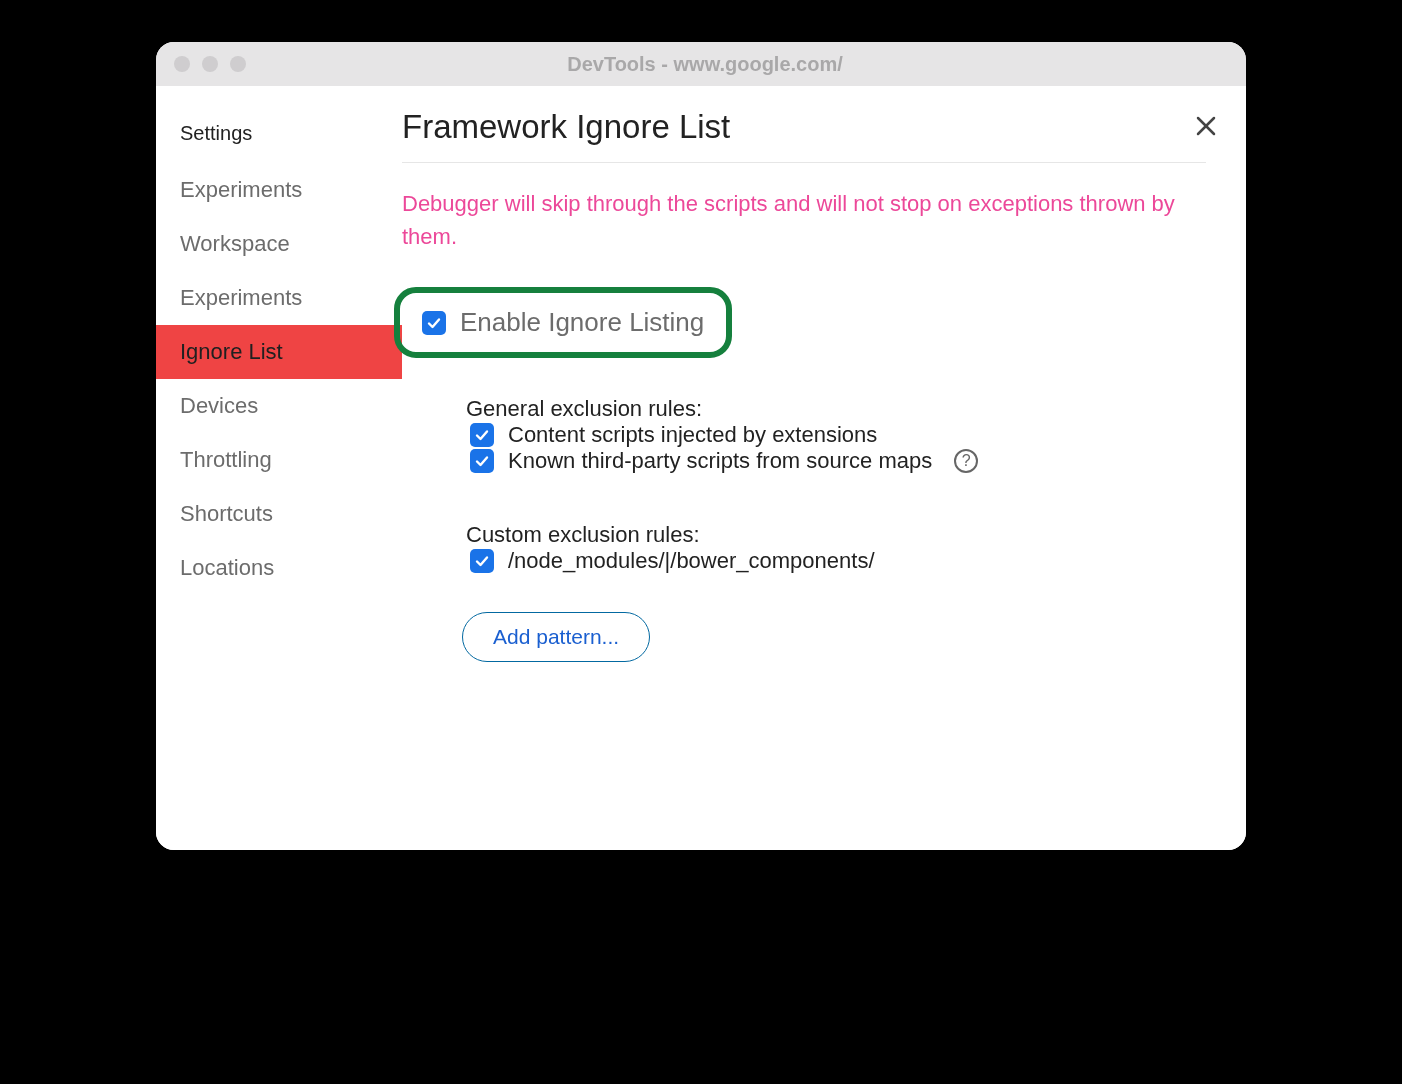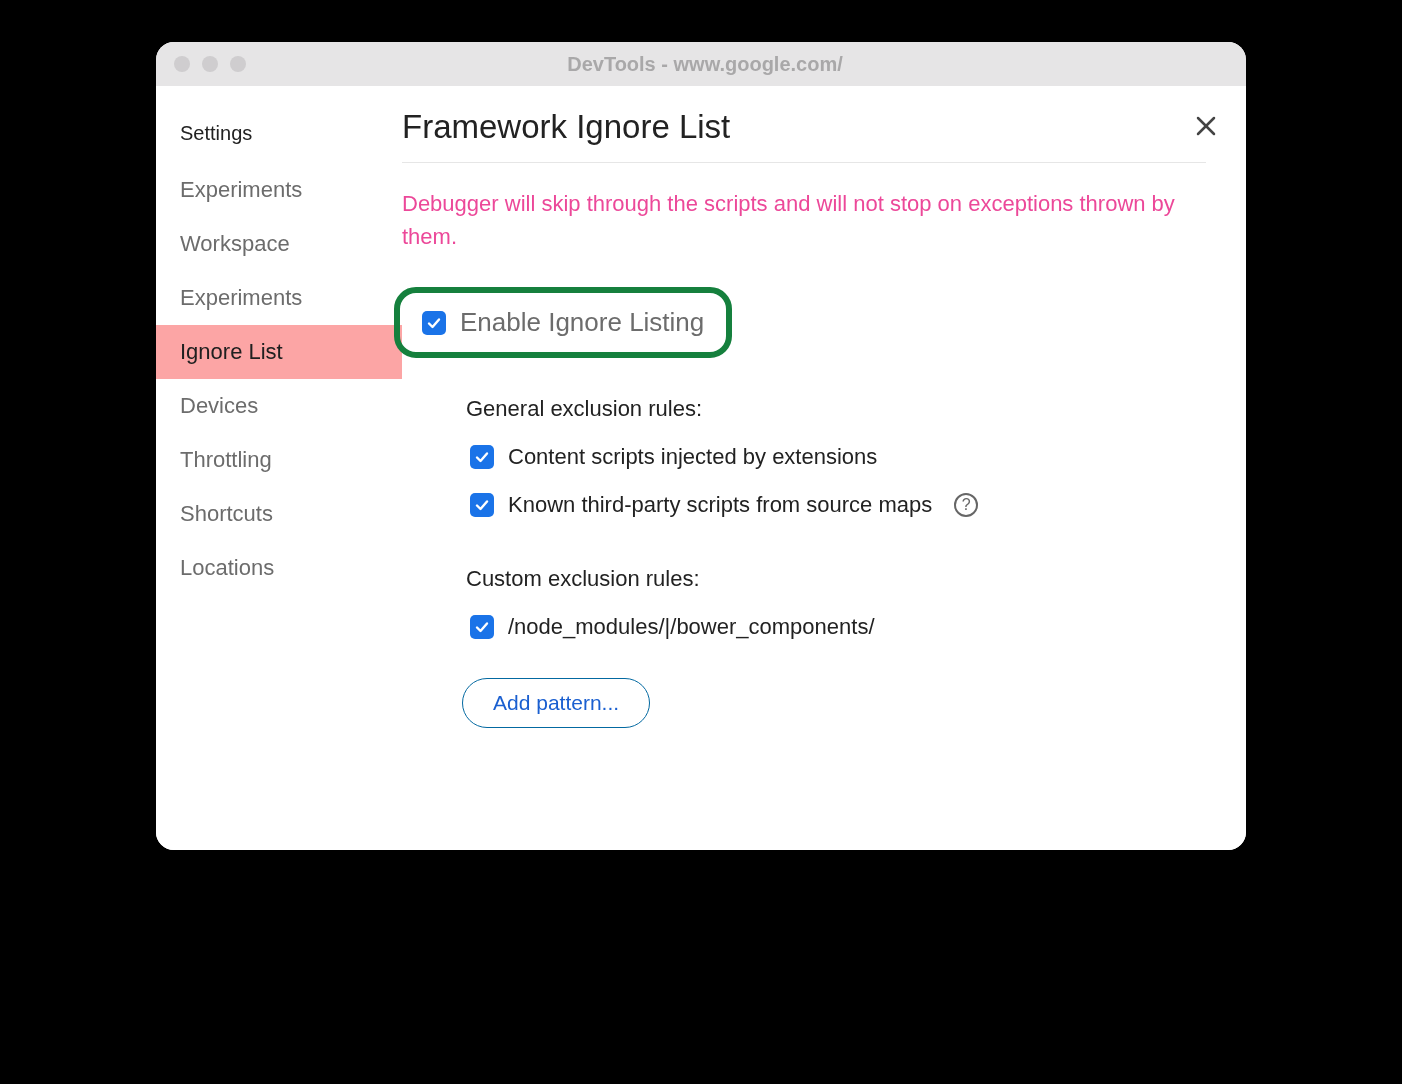--- a/index.html
+++ b/index.html
@@ -77,21 +77,21 @@
       color: #222;
       padding: 0 0 18px 24px;
     }
     .sidebar-item {
       font-size: 22px;
       color: #6c6c6c;
       padding: 14px 0 14px 24px;
       cursor: pointer;
     }
     .sidebar-item.selected {
-      background: #fca5a5;
+      background: #ef4444;
       color: #202020;
     }
     .main {
       flex: 1;
       padding: 22px 40px 0 0;
     }
     .section-title {
       font-size: 33px;
       font-weight: 400;
       color: #222;
@@ -136,21 +136,20 @@
       margin-top: 38px;
       margin-left: 64px;
     }
     .subheading.second {
       margin-top: 48px;
     }
     .rule-row {
       display: flex;
       align-items: center;
       gap: 14px;
-      margin-top: 22px;
       margin-left: 68px;
       font-size: 22px;
       color: #222;
     }
     .rule-row .rule-label {
       color: #222;
     }
     .help-icon {
       width: 24px;
       height: 24px;

